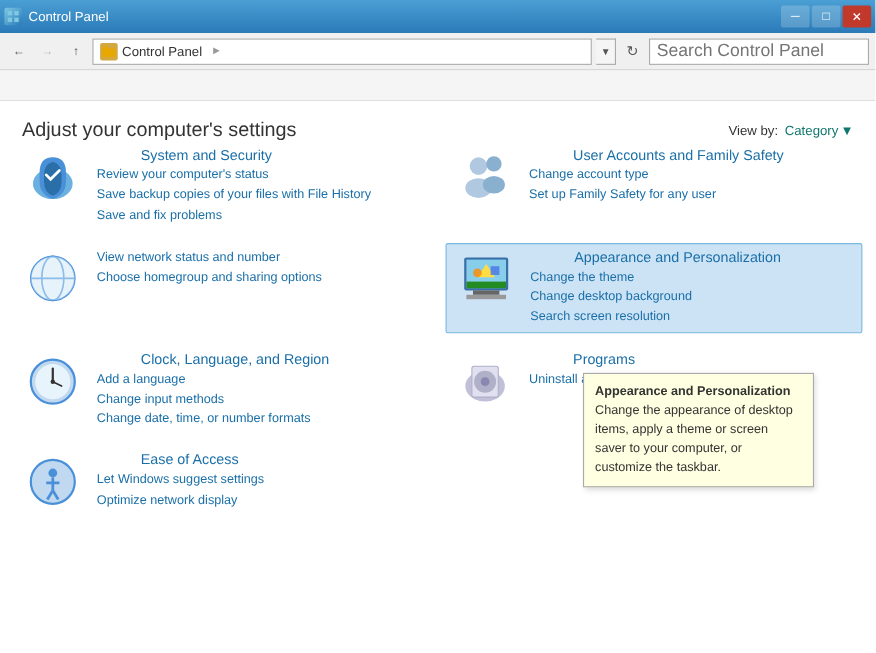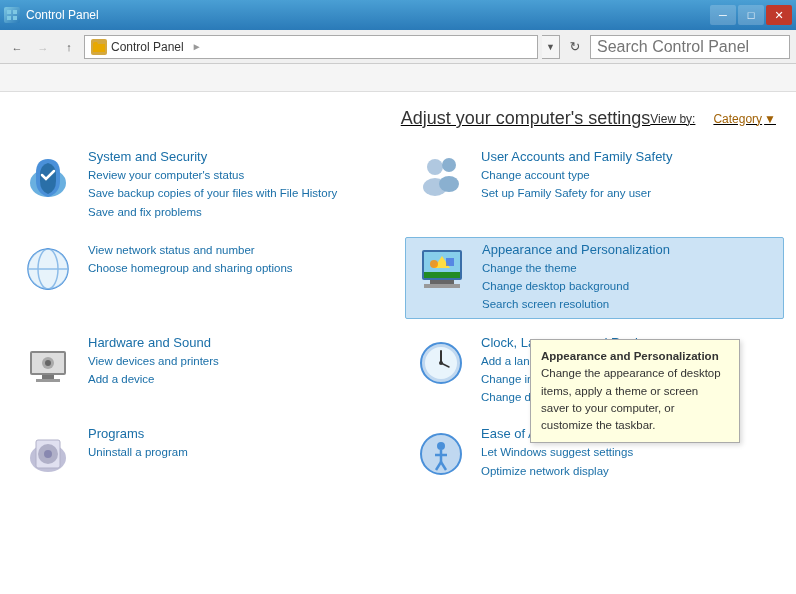--- a/index.html
+++ b/index.html
@@ -173,39 +173,38 @@
     
     .content-area {
       background: #fff;
       padding: 16px 20px;
       height: calc(594px - 30px - 34px - 28px);
       overflow: hidden;
       position: relative;
     }
     .content-header {
       display: flex;
-      justify-content: flex-end;
-      align-items: center;
-      margin-bottom: 20px;
-      text-decoration: underline;
+      justify-content: space-between;
+      align-items: center;
+      margin-bottom: 4px;
     }
     .content-header-title {
       font-size: 18px;
       font-weight: 300;
       color: #333;
     }
     .view-by {
       display: flex;
       align-items: center;
-      gap: 18px;
+      gap: 6px;
       font-size: 12px;
       color: #333;
     }
     .view-by-dropdown {
-      color: #a16207;
+      color: #0f766e;
       cursor: pointer;
       display: flex;
       align-items: center;
       gap: 2px;
     }
 
     
     .categories-grid {
       display: grid;
       grid-template-columns: 1fr 1fr;
@@ -228,20 +227,21 @@
       flex: 1;
     }
     .cat-title {
       color: #1a6fa8;
       font-size: 13px;
       font-weight: normal;
       text-decoration: none;
       cursor: pointer;
       margin-bottom: 3px;
       display: block;
+      margin-left: 40px;
     }
     .cat-link {
       color: #1a6fa8;
       font-size: 11.5px;
       text-decoration: none;
       cursor: pointer;
       display: block;
       margin-top: 1px;
       line-height: 1.5;
     }
@@ -409,37 +409,20 @@
         </svg>
       </div>
       <div class="cat-content">
         <a class="cat-title">Appearance and Personalization</a>
         <a class="cat-link">Change the theme</a>
         <a class="cat-link">Change desktop background</a>
         <a class="cat-link">Search screen resolution</a>
       </div>
     </div>
 
-    <div class="category-item">
-      <div class="cat-icon icon-hardware">
-        <svg width="52" height="52" viewBox="0 0 52 52">
-          <rect x="8" y="14" width="36" height="24" rx="2" fill="#888"></rect>
-          <rect x="10" y="16" width="32" height="20" fill="#ddd"></rect>
-          <circle cx="26" cy="26" rx="6" r="6" fill="#aaa"></circle>
-          <circle cx="26" cy="26" r="3" fill="#666"></circle>
-          <rect x="20" y="38" width="12" height="4" fill="#777"></rect>
-          <rect x="14" y="42" width="24" height="3" fill="#999"></rect>
-        </svg>
-      </div>
-      <div class="cat-content">
-        <a class="cat-title">Hardware and Sound</a>
-        <a class="cat-link">View devices and printers</a>
-        <a class="cat-link">Add a device</a>
-      </div>
-    </div>
 
     <div class="category-item">
       <div class="cat-icon icon-clock">
         <svg width="52" height="52" viewBox="0 0 52 52">
           <circle cx="26" cy="26" r="20" fill="#c0d8f0" stroke="#4a90d9" stroke-width="2"></circle>
           <circle cx="26" cy="26" r="16" fill="#e8f4fc"></circle>
           <line x1="26" y1="26" x2="26" y2="14" stroke="#333" stroke-width="2" stroke-linecap="round"></line>
           <line x1="26" y1="26" x2="34" y2="30" stroke="#333" stroke-width="1.5" stroke-linecap="round"></line>
           <circle cx="26" cy="26" r="2" fill="#333"></circle>
         </svg>

